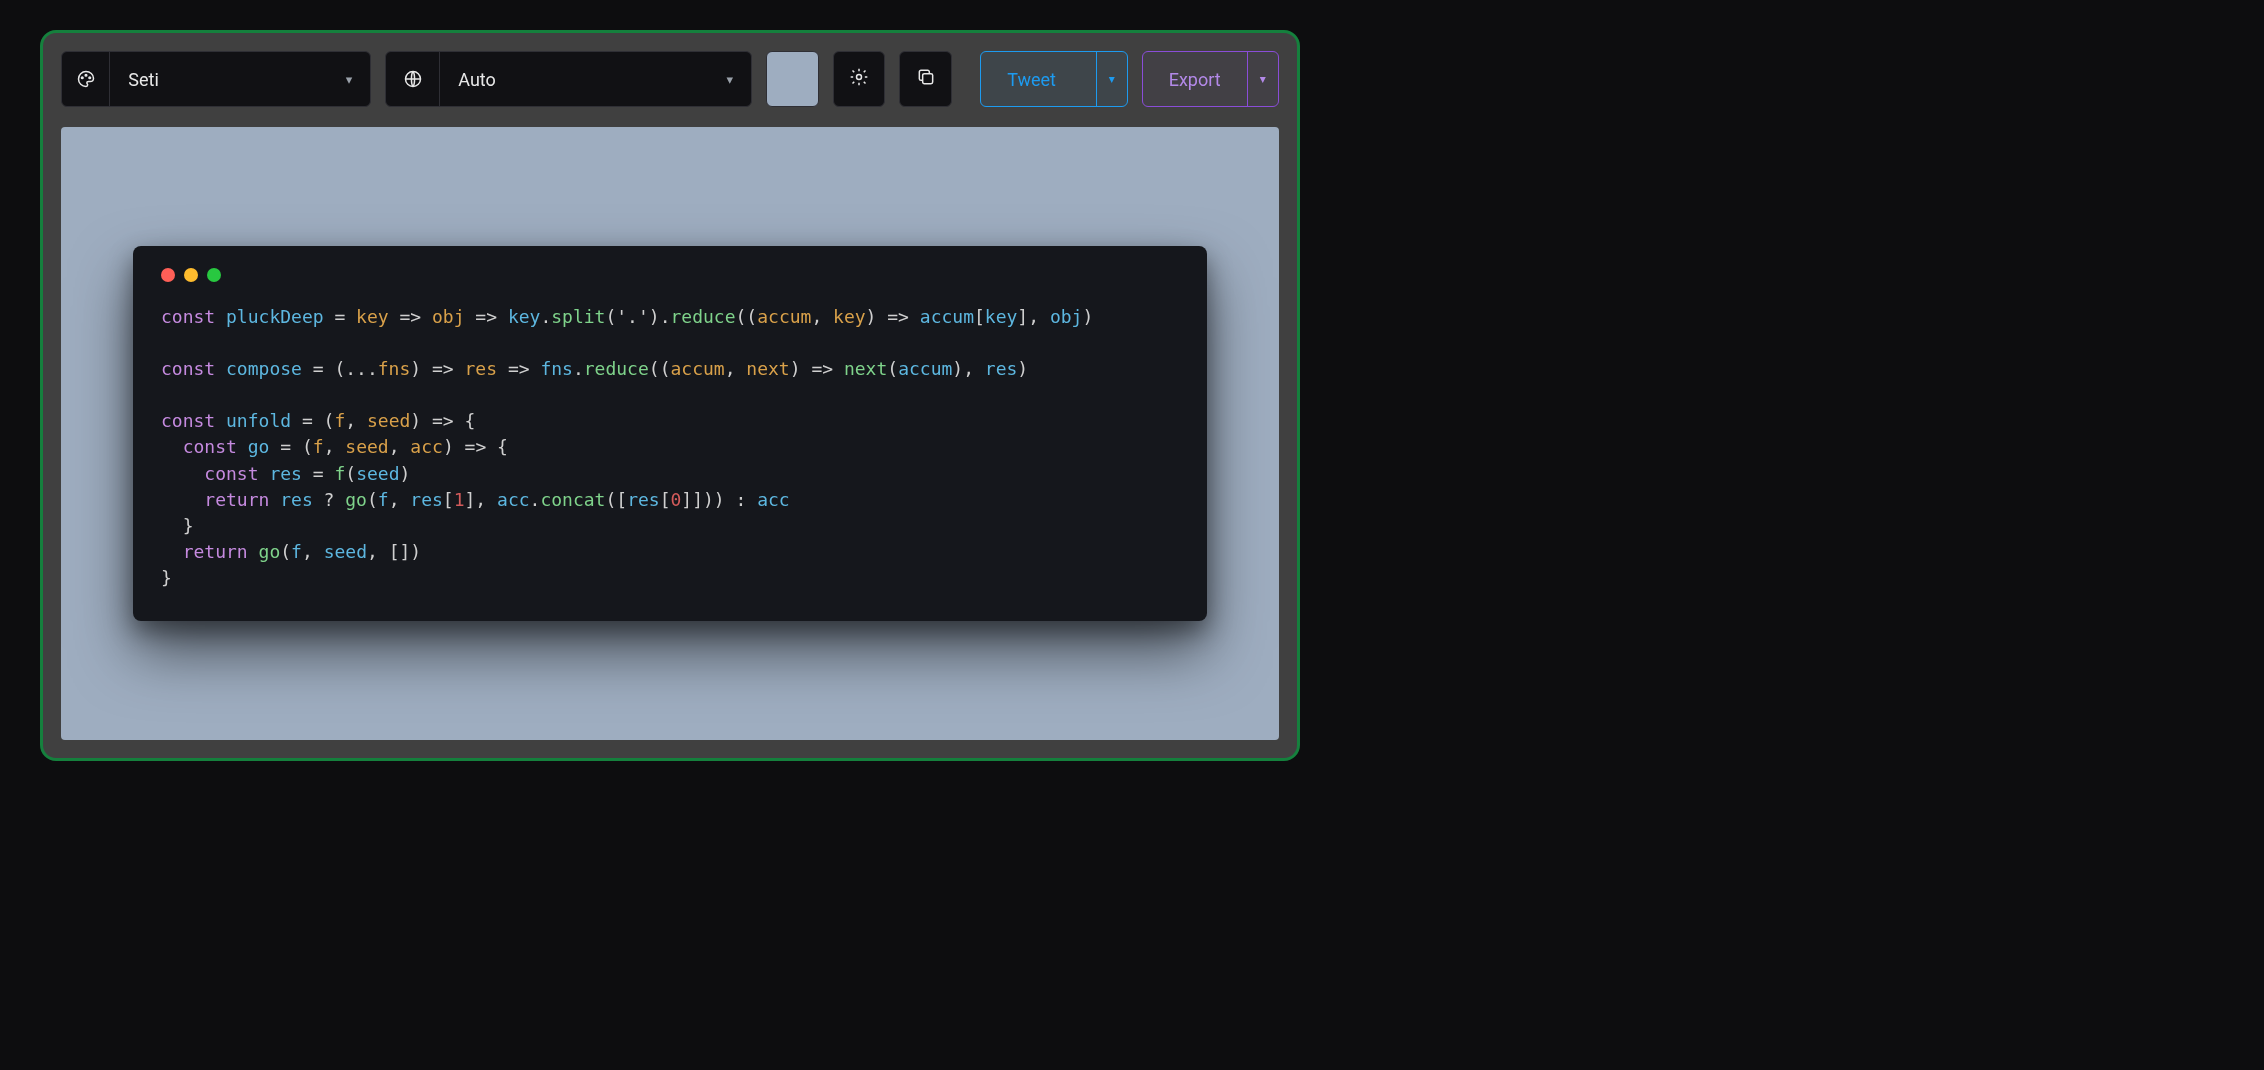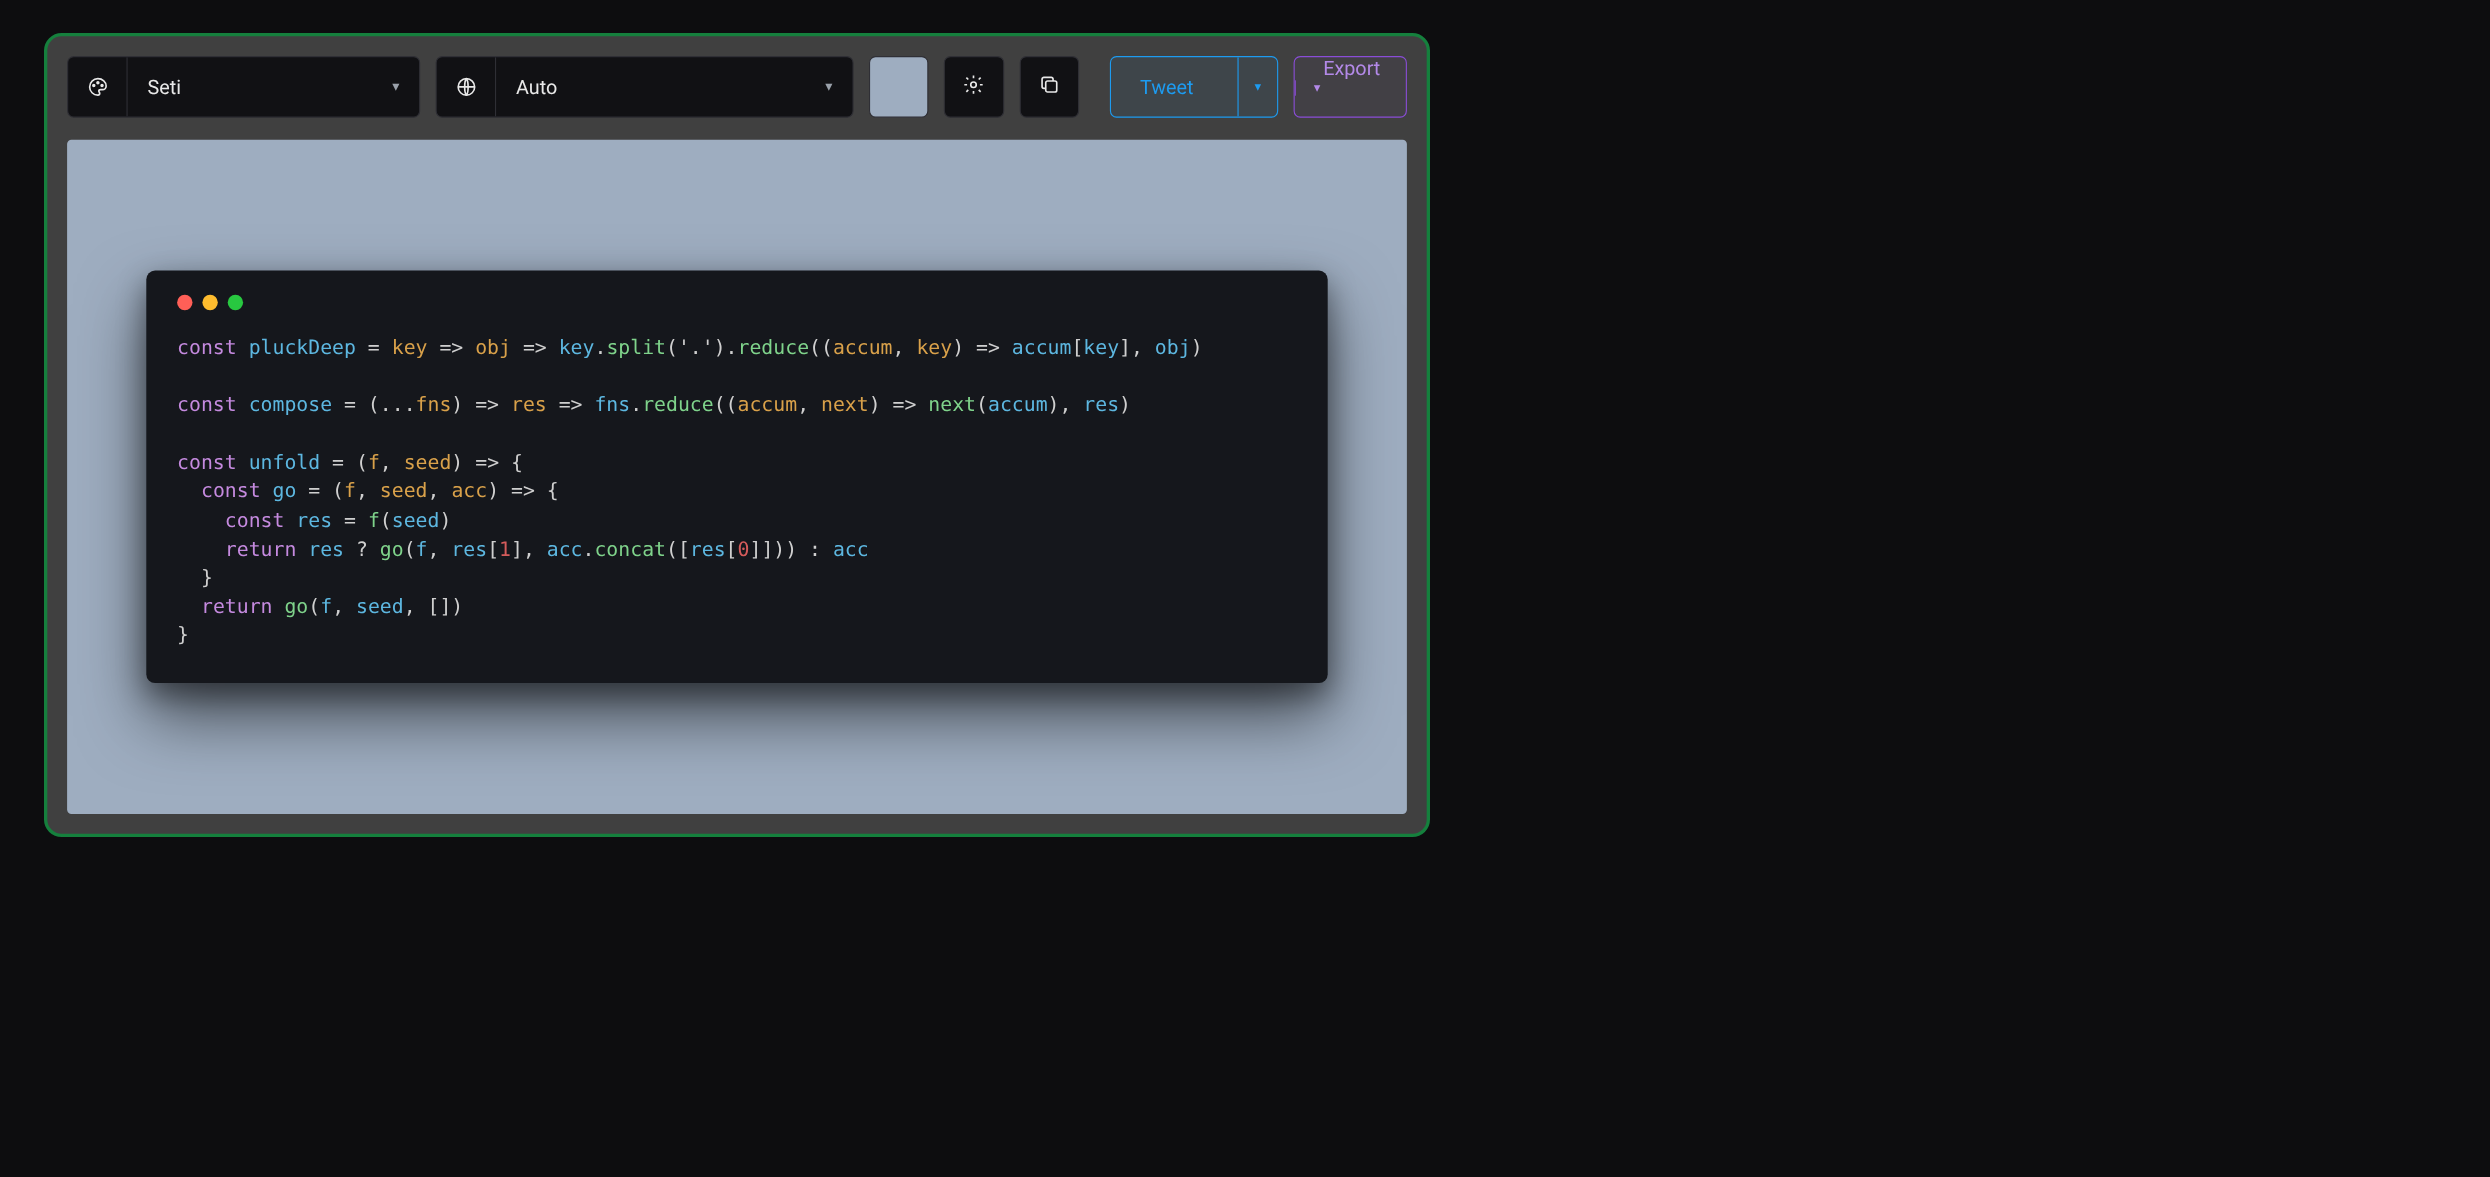--- a/index.html
+++ b/index.html
@@ -91,21 +91,20 @@
     border: 1px solid #1d9bf0;
     background: rgba(29,155,240,0.06);
     color: #1d9bf0;
     gap: 14px;
   }
   .tweet .action-caret { border-left: 1px solid #1d9bf0; }
   .export {
     border: 1px solid #8a4dd8;
     background: rgba(138,77,216,0.04);
     color: #b389e8;
-    flex-direction: column;
   }
   .export .action-caret { border-left: 1px solid #8a4dd8; }
 
   .canvas {
     background: #9eadc0;
     padding: 119px 72px;
     border-radius: 4px;
   }
   .editor {
     background: #15171c;

